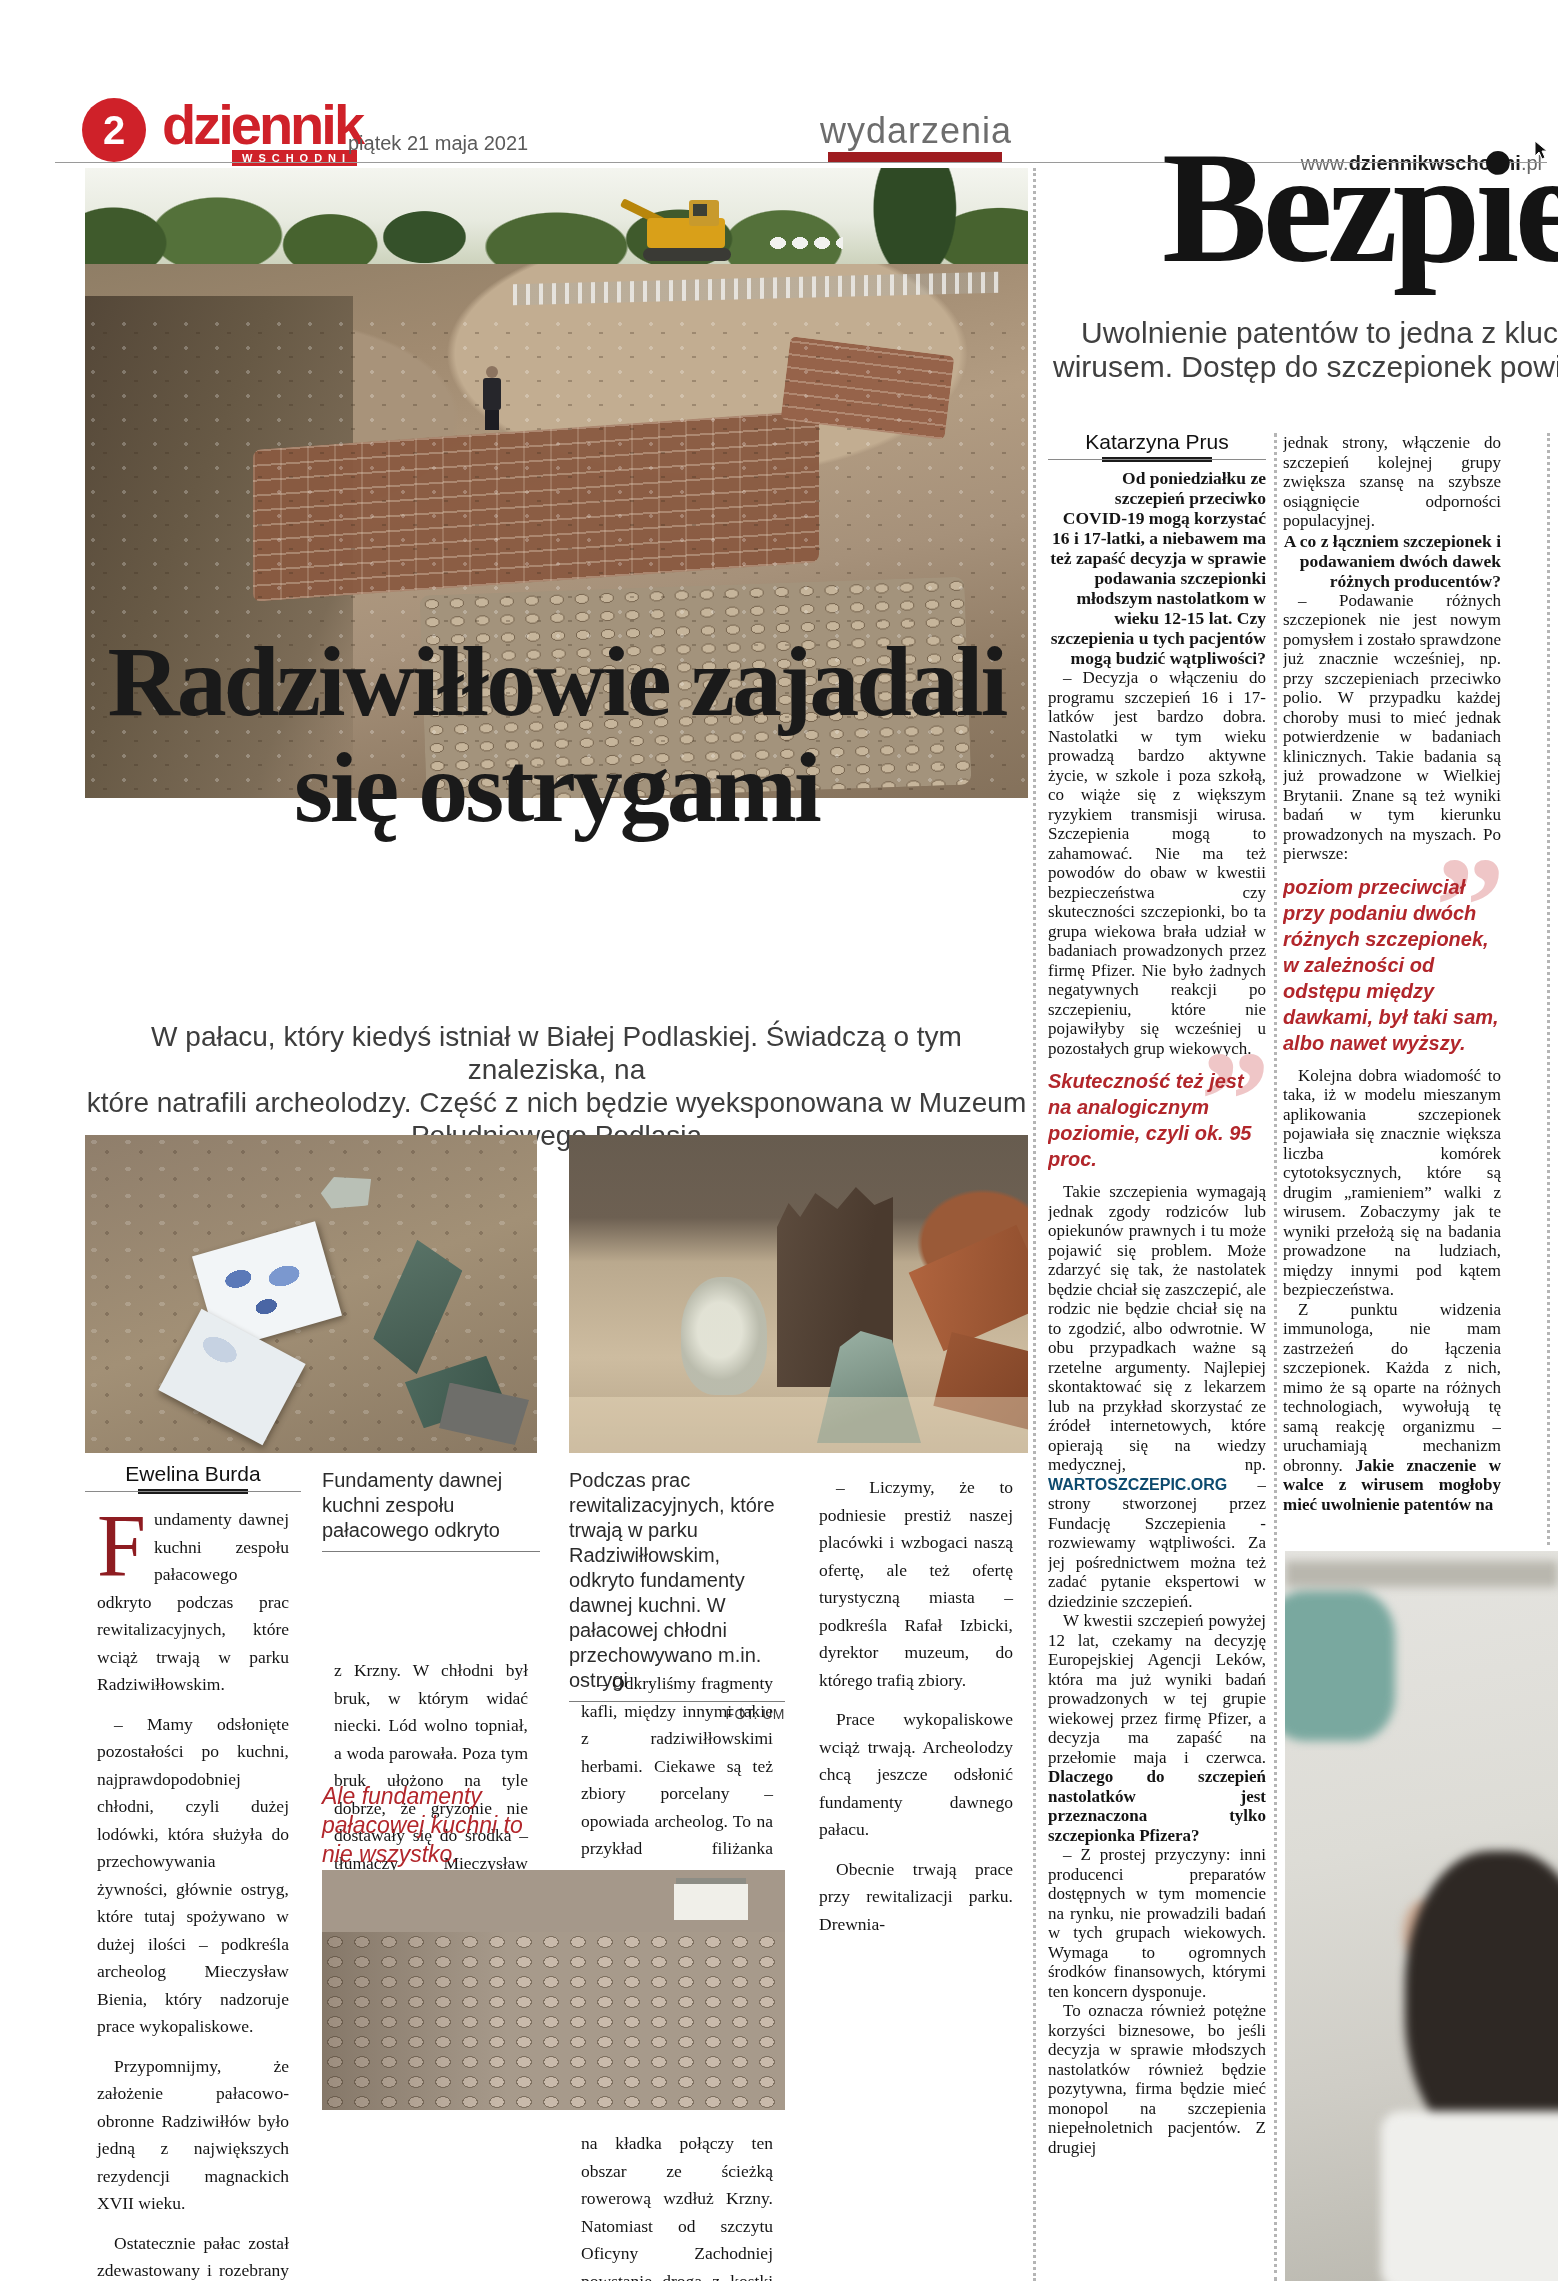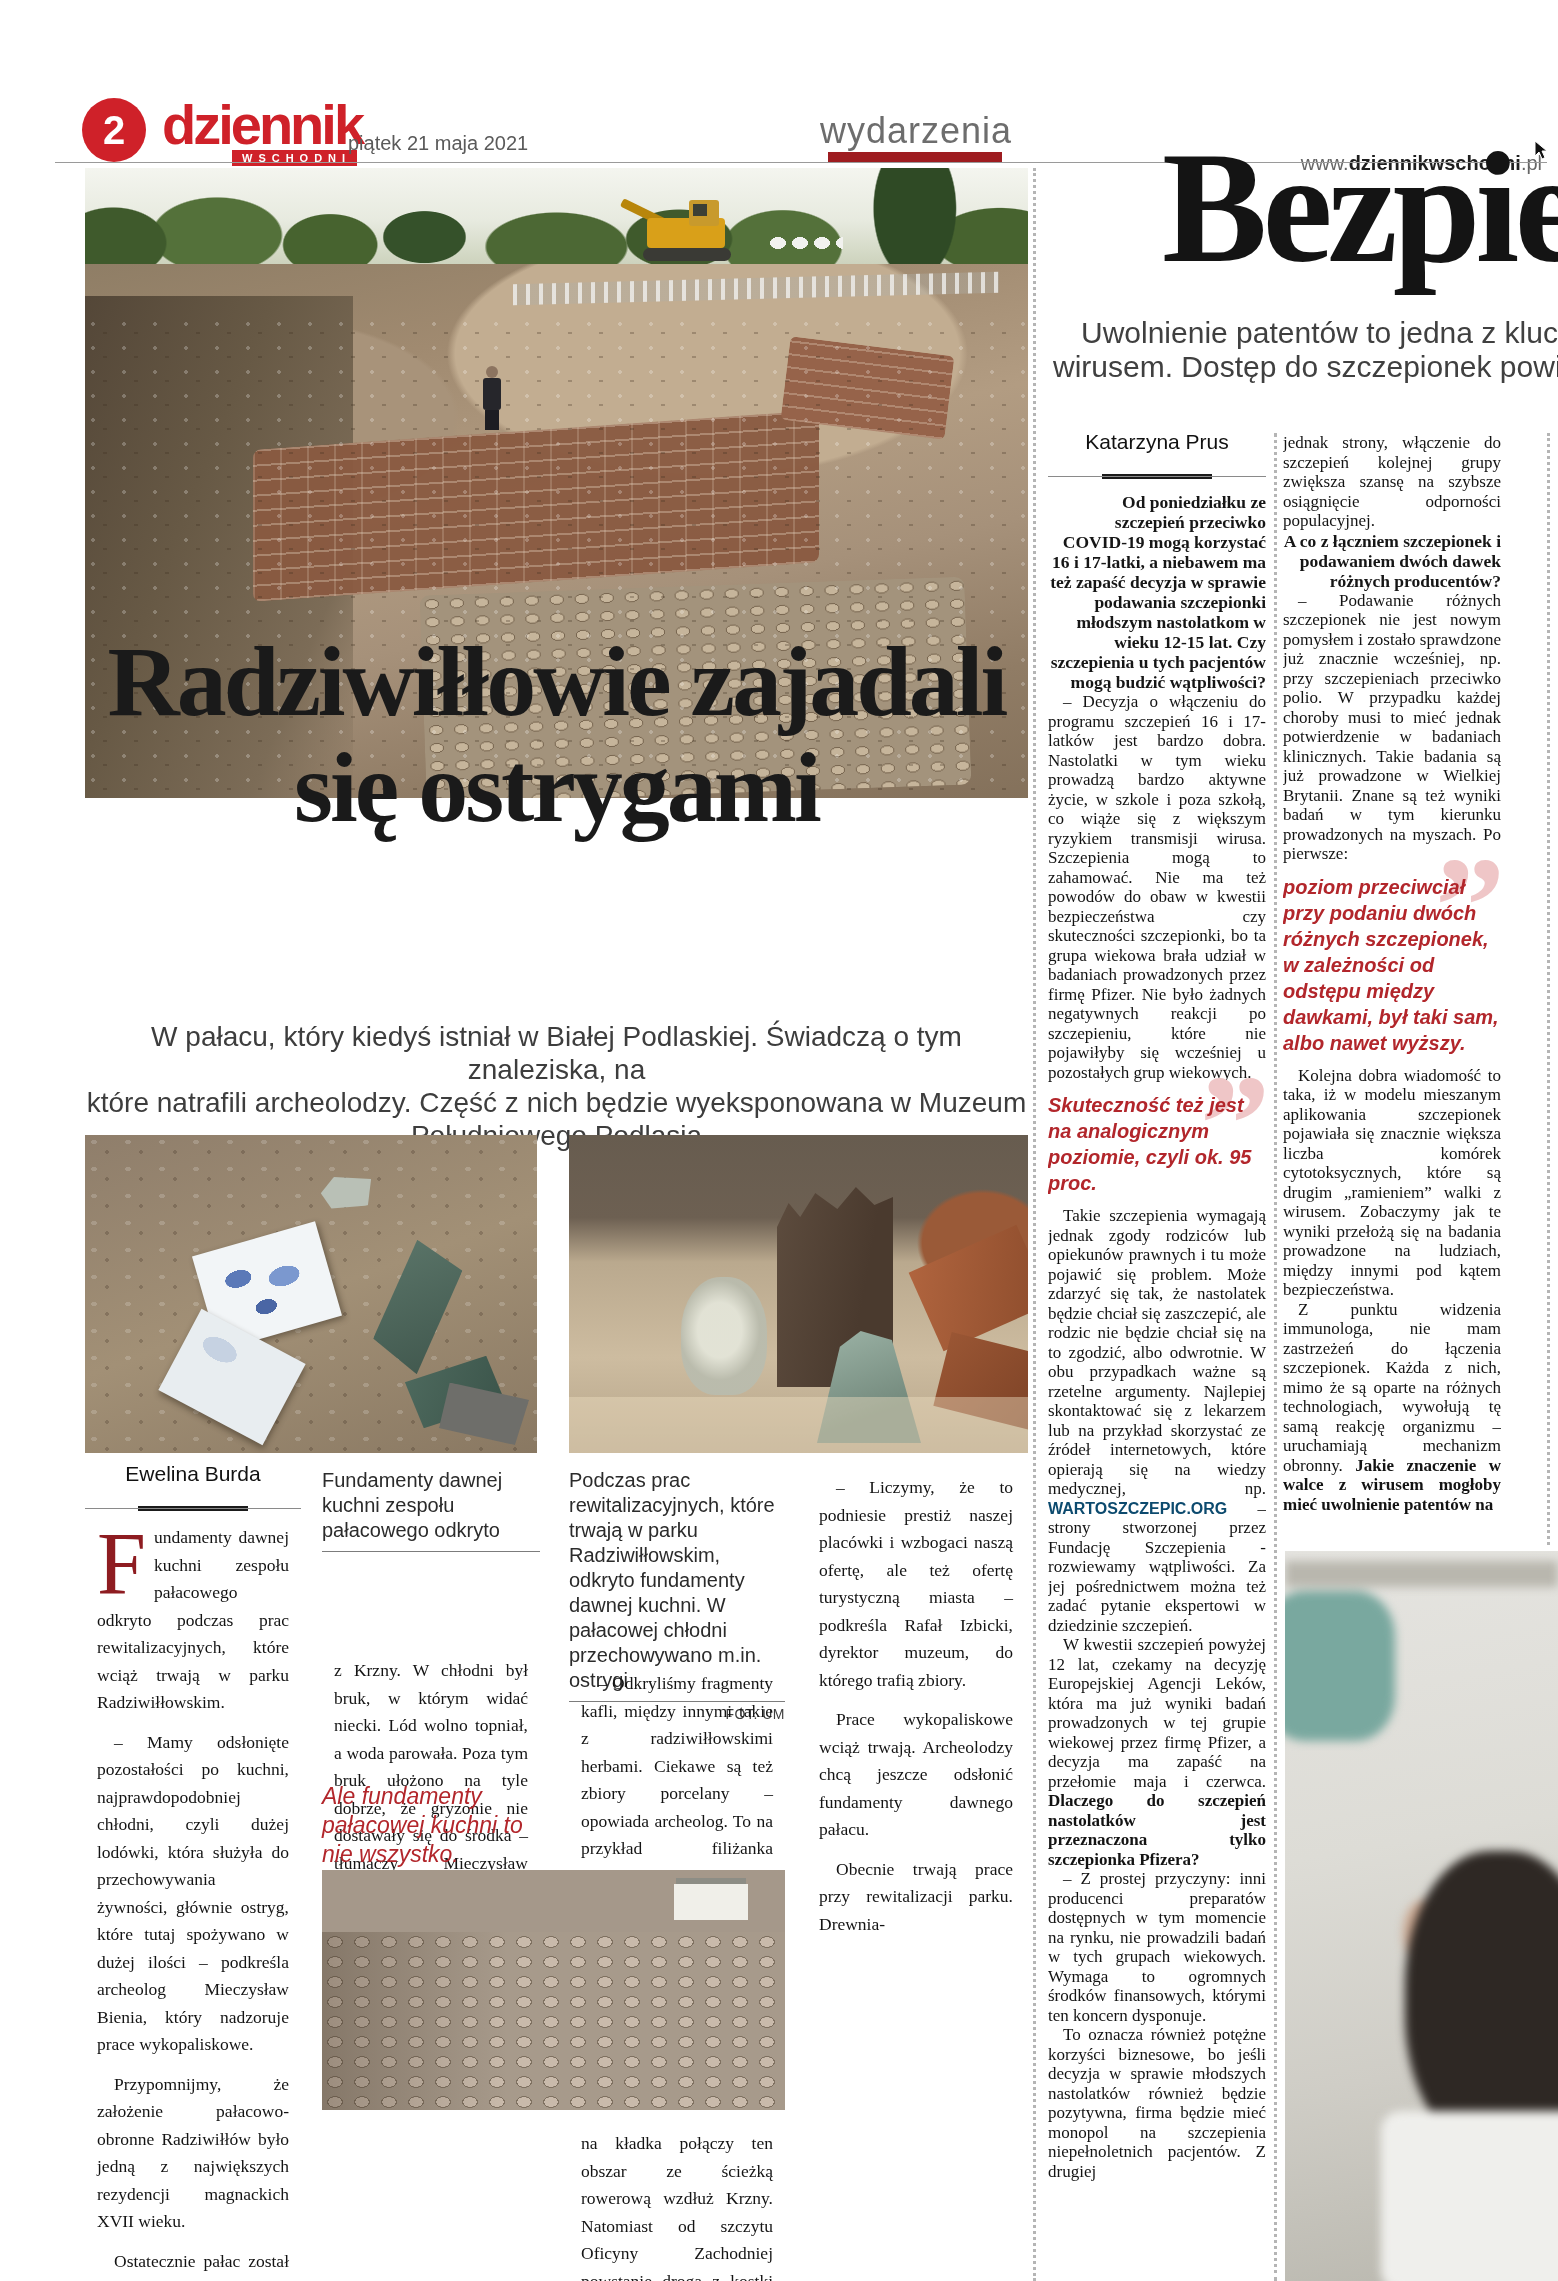--- a/index.html
+++ b/index.html
@@ -29,21 +29,21 @@
 
   
   .mainhead{left:85px;width:943px;text-align:center;font-weight:bold;color:#1a1a1a;
             font-size:100px;line-height:100px;letter-spacing:-3px;}
   #subhead{left:85px;top:1020px;width:943px;text-align:center;font-family:"Liberation Sans",sans-serif;
            font-size:28px;line-height:33px;color:#3d3d3d;}
   .body-p{margin:12px;text-align:justify;font-size:17.5px;line-height:27.5px;color:#141414;}
   .ind{text-indent:17px;}
   .col{overflow:hidden;}
   .byline{position:relative;text-align:center;font-family:"Liberation Sans",sans-serif;
-          font-size:21px;color:#111;padding-bottom:25px;margin-bottom:13px;}
+          font-size:21px;color:#111;padding-bottom:8px;margin-bottom:6px;}
   .byline::after{content:"";position:absolute;left:0;right:0;bottom:2px;height:1px;background:#8a8a8a;}
   .byline .thick{position:absolute;left:50%;transform:translateX(-50%);bottom:0;height:5px;width:110px;background:#1b1b1b;}
   .dropcap{float:left;font-size:88px;line-height:70px;color:#8e1c21;padding:5px 8px 0 0;font-weight:normal;}
   .caption{font-family:"Liberation Sans",sans-serif;font-size:20px;line-height:25px;color:#2b2b2b;
            border-bottom:1px solid #7c7c7c;padding-bottom:8px;}
   .credit{font-family:"Liberation Sans",sans-serif;font-size:14px;color:#3d3d3d;text-align:right;
           letter-spacing:.5px;margin-top:4px;}
   .mquote{font-family:"Liberation Sans",sans-serif;font-style:italic;font-size:23px;line-height:29px;color:#b2262b;}
 
   

